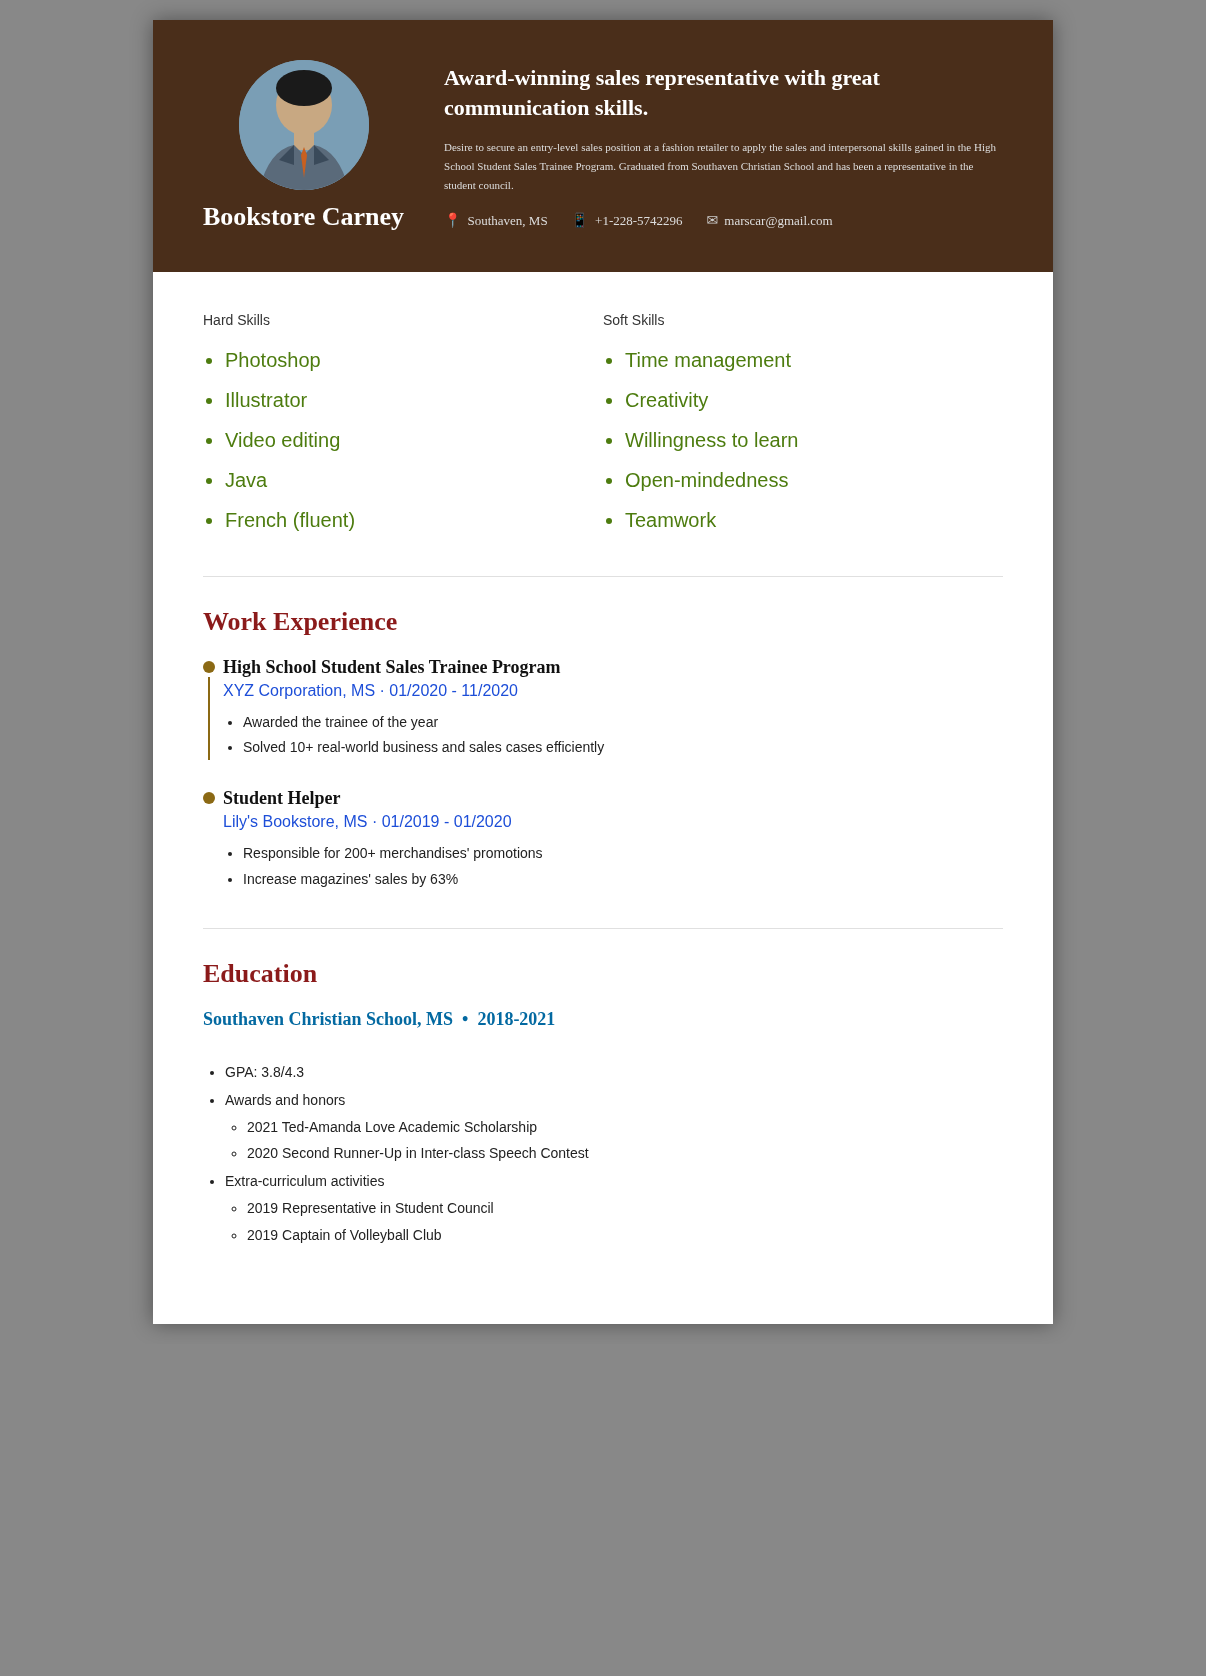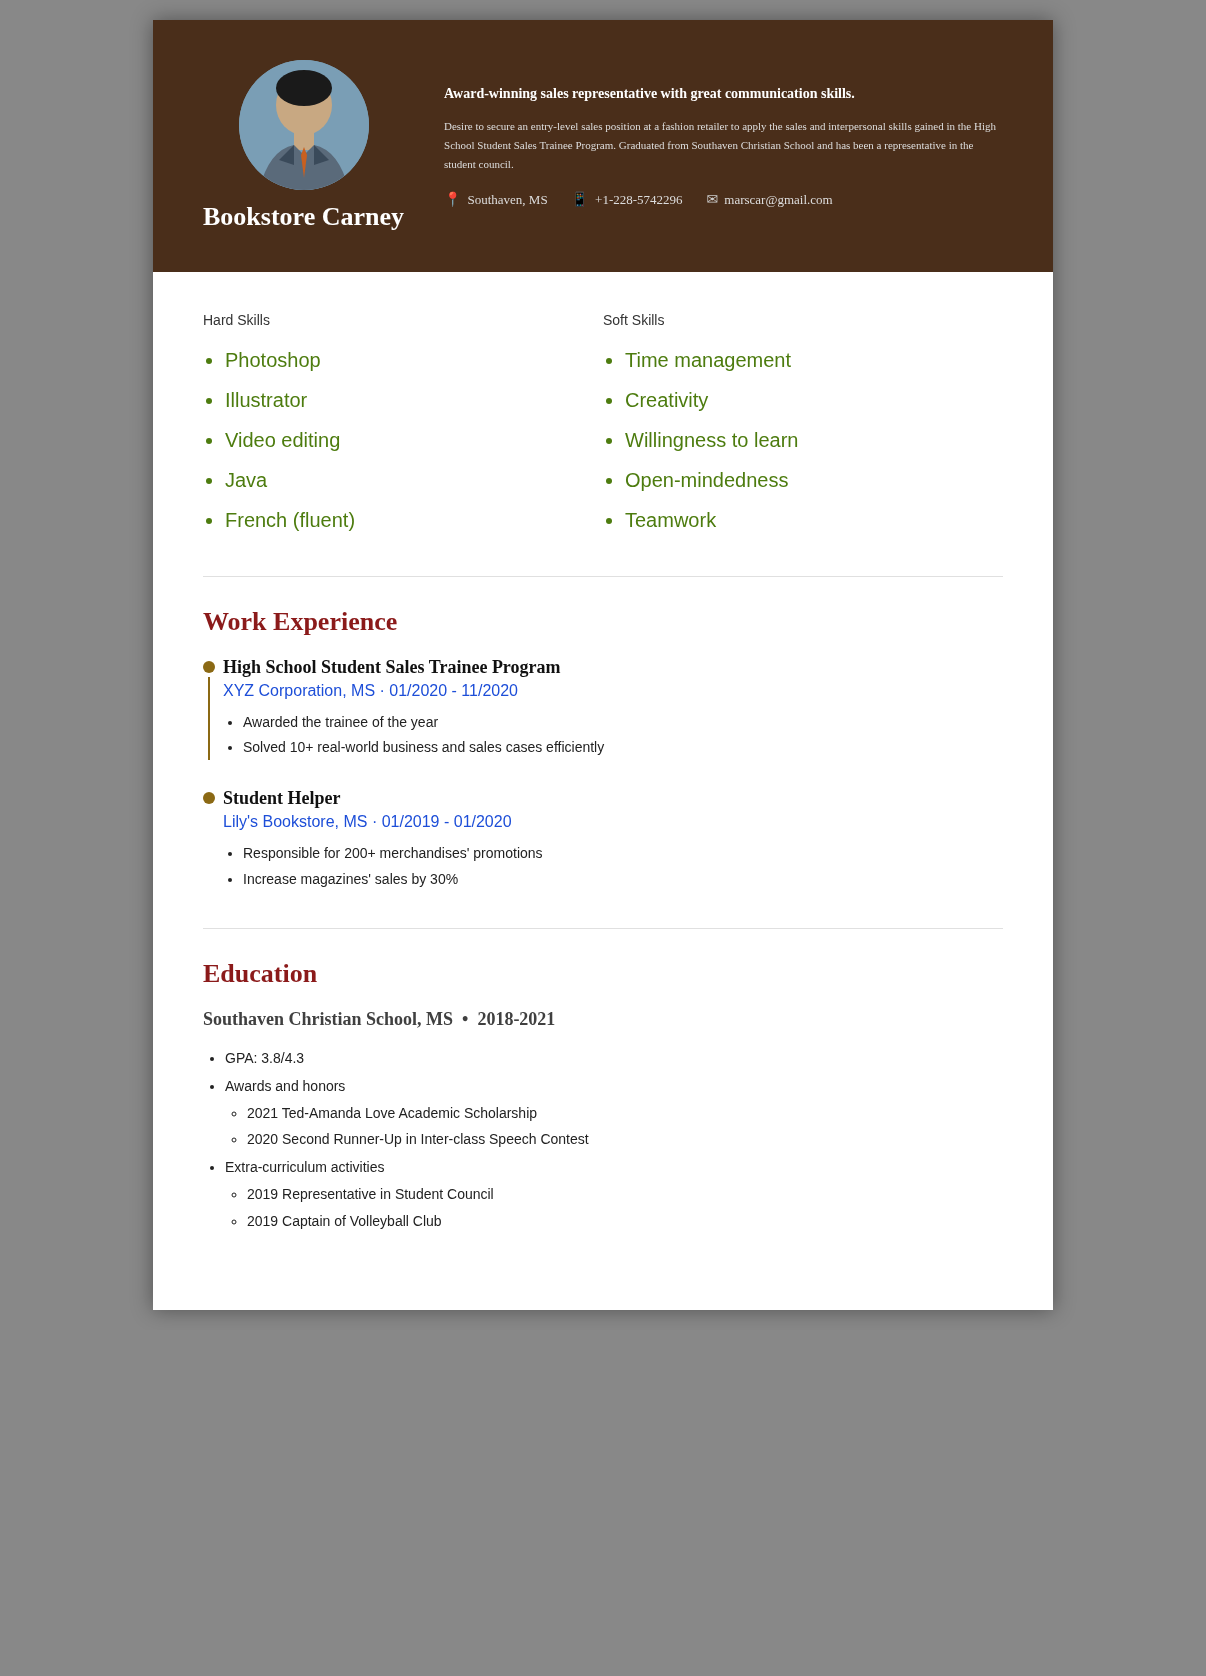--- a/index.html
+++ b/index.html
@@ -45,21 +45,21 @@
     .name {
       font-size: 26px;
       font-weight: bold;
       color: #fff;
       white-space: nowrap;
     }
     .header-right {
       flex: 1;
     }
     .tagline {
-      font-size: 14px;
+      font-size: 22px;
       font-weight: bold;
       color: #fff;
       margin-bottom: 14px;
       line-height: 1.4;
     }
     .summary {
       font-size: 11px;
       color: #ddd;
       line-height: 1.7;
       margin-bottom: 18px;
@@ -168,22 +168,22 @@
     .work-content ul li {
       font-size: 14px;
       color: #222;
       line-height: 1.8;
       font-family: Arial, sans-serif;
     }
     
     .edu-school {
       font-size: 18px;
       font-weight: bold;
-      color: #404040;
-      margin-bottom: 14px;
+      color: #0369a1;
+      margin-bottom: 28px;
       font-family: Georgia, serif;
     }
     .edu-list {
       list-style: disc;
       padding-left: 22px;
     }
     .edu-list > li {
       font-size: 14px;
       color: #222;
       line-height: 2;
@@ -310,21 +310,21 @@
         </div>
         <div class="work-content">
           <div class="work-title">Student Helper</div>
           <div class="work-meta">
             <span>Lily's Bookstore, MS</span>
             <span> · </span>
             <span>01/2019 - 01/2020</span>
           </div>
           <ul>
             <li>Responsible for 200+ merchandises' promotions</li>
-            <li>Increase magazines' sales by 30%</li>
+            <li>Increase magazines' sales by 63%</li>
           </ul>
         </div>
       </div>
     </div>
 
     <hr class="section-divider">
 
     <div class="section">
       <div class="section-title">Education</div>
       <div class="edu-school">

